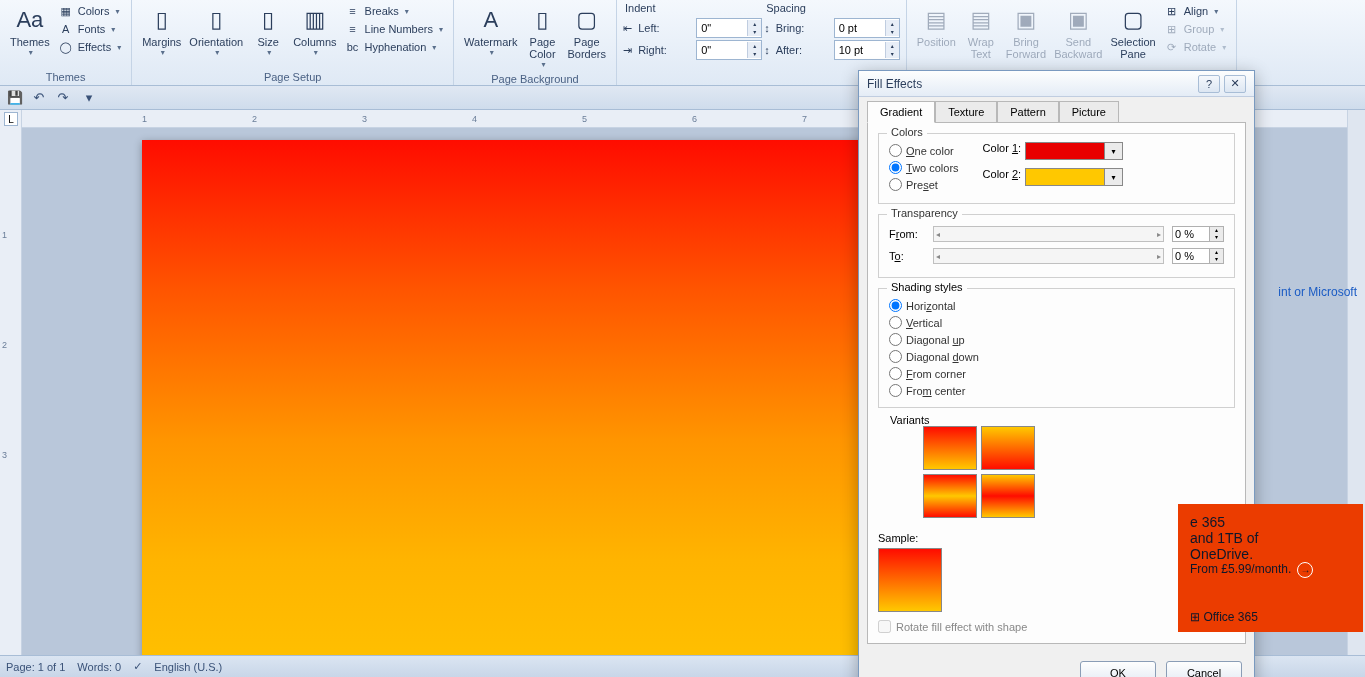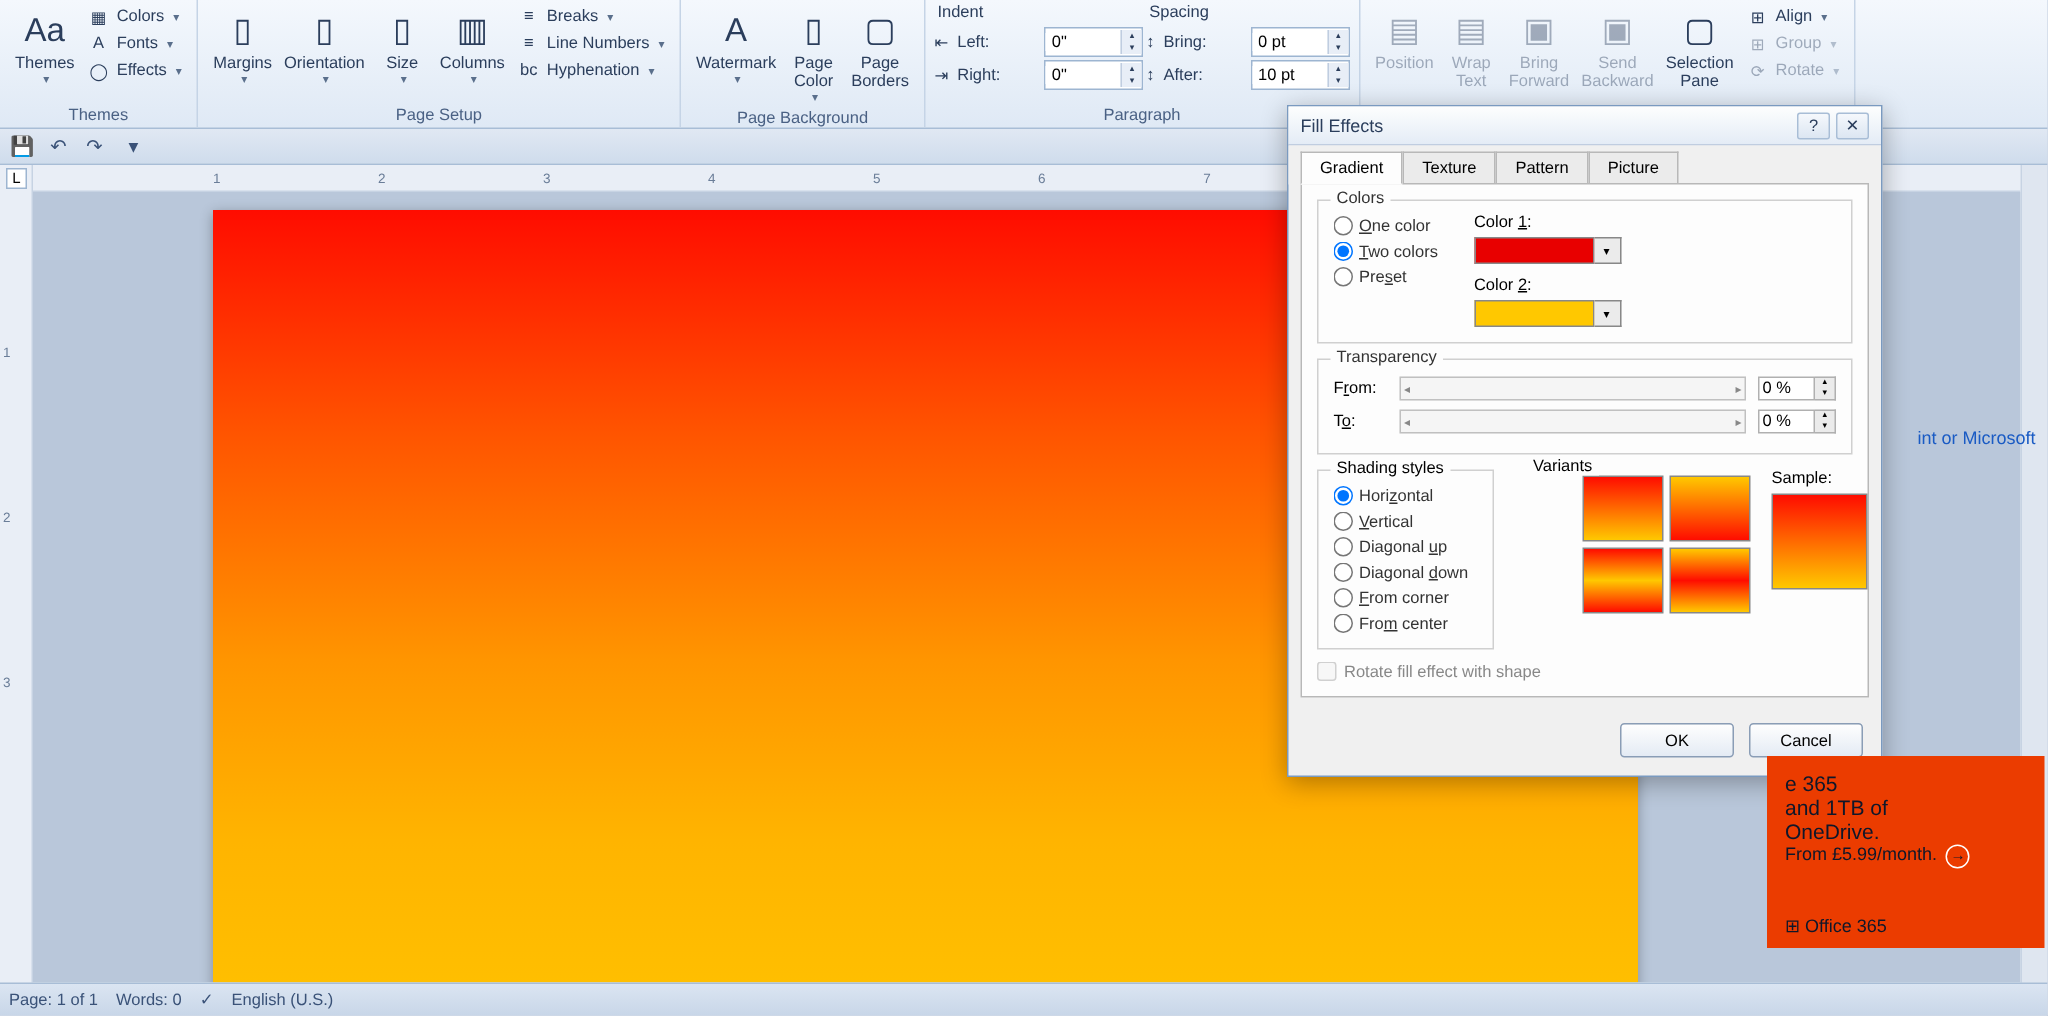--- a/index.html
+++ b/index.html
@@ -58,33 +58,33 @@
 .dlg-title .tbtn { width: 22px; height: 18px; background: linear-gradient(#f5f8fc, #dce6f2); border: 1px solid #a8bdd6; border-radius: 2px; display: flex; align-items: center; justify-content: center; font-size: 11px; cursor: pointer; }
 .tabs { display: flex; padding: 4px 8px 0; gap: 0; background: #f0f0f0; }
 .tab { padding: 4px 12px; font-size: 11px; border: 1px solid #b8b8b8; background: #ebebeb; cursor: pointer; border-bottom: none; }
 .tab.active { background: #fdfdfd; border-bottom: 1px solid #fdfdfd; position: relative; z-index: 2; }
 .tab-body { border: 1px solid #b8b8b8; margin: 0 8px 8px; background: #fdfdfd; padding: 10px; position: relative; top: -1px; }
 .fieldset { border: 1px solid #d0d0d0; padding: 8px 10px 10px; margin-bottom: 10px; position: relative; }
 .fieldset .legend { position: absolute; top: -8px; left: 8px; background: #fdfdfd; padding: 0 4px; font-size: 11px; color: #333; }
 .radio-row { display: flex; align-items: center; gap: 4px; font-size: 11px; color: #333; padding: 2px 0; }
 .radio-row input { margin: 0; }
 .colors-layout { display: flex; gap: 24px; }
-.color-pick { display: flex; flex-direction: column; gap: 4px; font-size: 11px; }
+.color-pick { display: flex; flex-direction: row; gap: 4px; font-size: 11px; text-align: right; }
 .color-swatch { display: flex; align-items: center; }
 .color-swatch .sw { width: 80px; height: 18px; border: 1px solid #888; }
 .color-swatch .ddbtn { width: 18px; height: 18px; border: 1px solid #888; border-left: none; background: #ebebeb; display: flex; align-items: center; justify-content: center; font-size: 8px; cursor: pointer; }
 .trans-row { display: flex; align-items: center; gap: 8px; font-size: 11px; padding: 3px 0; }
 .trans-row .tl { width: 36px; }
 .slider { flex: 1; height: 16px; border: 1px solid #c0c0c0; background: #f5f5f5; display: flex; align-items: center; justify-content: space-between; padding: 0 2px; }
 .slider span { font-size: 8px; color: #888; }
 .pct { display: flex; }
 .pct input { width: 38px; border: 1px solid #b0b0b0; font-size: 11px; padding: 1px 2px; }
 .pct .spn { width: 14px; border: 1px solid #b0b0b0; border-left: none; background: #ebebeb; display: flex; flex-direction: column; }
 .pct .spn span { font-size: 6px; line-height: 7px; text-align: center; }
-.bottom-row { display: flex; gap: 14px; }
+.bottom-row { display: flex; gap: 14px; flex-direction: column; }
 .shading { border: 1px solid #d0d0d0; padding: 8px 10px; position: relative; flex: 0 0 118px; }
 .variants-box { position: relative; padding-left: 45px; }
 .variants-box .legend, .shading .legend { position: absolute; top: -8px; left: 8px; background: #fdfdfd; padding: 0 4px; font-size: 11px; }
 .vgrid { display: grid; grid-template-columns: 54px 54px; grid-template-rows: 44px 44px; gap: 4px; padding-top: 4px; }
 .vcell { border: 1px solid #888; }
 .sample-box { font-size: 11px; }
 .sample-sw { width: 64px; height: 64px; border: 1px solid #888; margin-top: 4px; }
 .rotate-row { display: flex; align-items: center; gap: 5px; font-size: 11px; color: #888; padding: 8px 0 0; }
 .dlg-btns { display: flex; justify-content: flex-end; gap: 10px; padding: 8px 12px 12px; }
 .dlg-btn { width: 76px; height: 23px; border: 1px solid #8a9db6; background: linear-gradient(#fefefe, #e4ebf4); font-size: 11px; cursor: pointer; border-radius: 3px; }
@@ -249,21 +249,20 @@
             <div class="spinbox">
               <input value="10 pt" style="">
               <div class="spins">
                 <span>▴</span>
                 <span>▾</span>
               </div>
             </div>
           </div>
       </div>
     </div>
-    <div class="ribbon-group-label">Paragraph</div>
   </div>
 
   <div class="ribbon-group">
     <div class="ribbon-row">
       <div class="big-btn disabled">
           <span class="ic">▤</span>
           <span>Position</span>
         </div>
       <div class="big-btn disabled">
           <span class="ic">▤</span>

